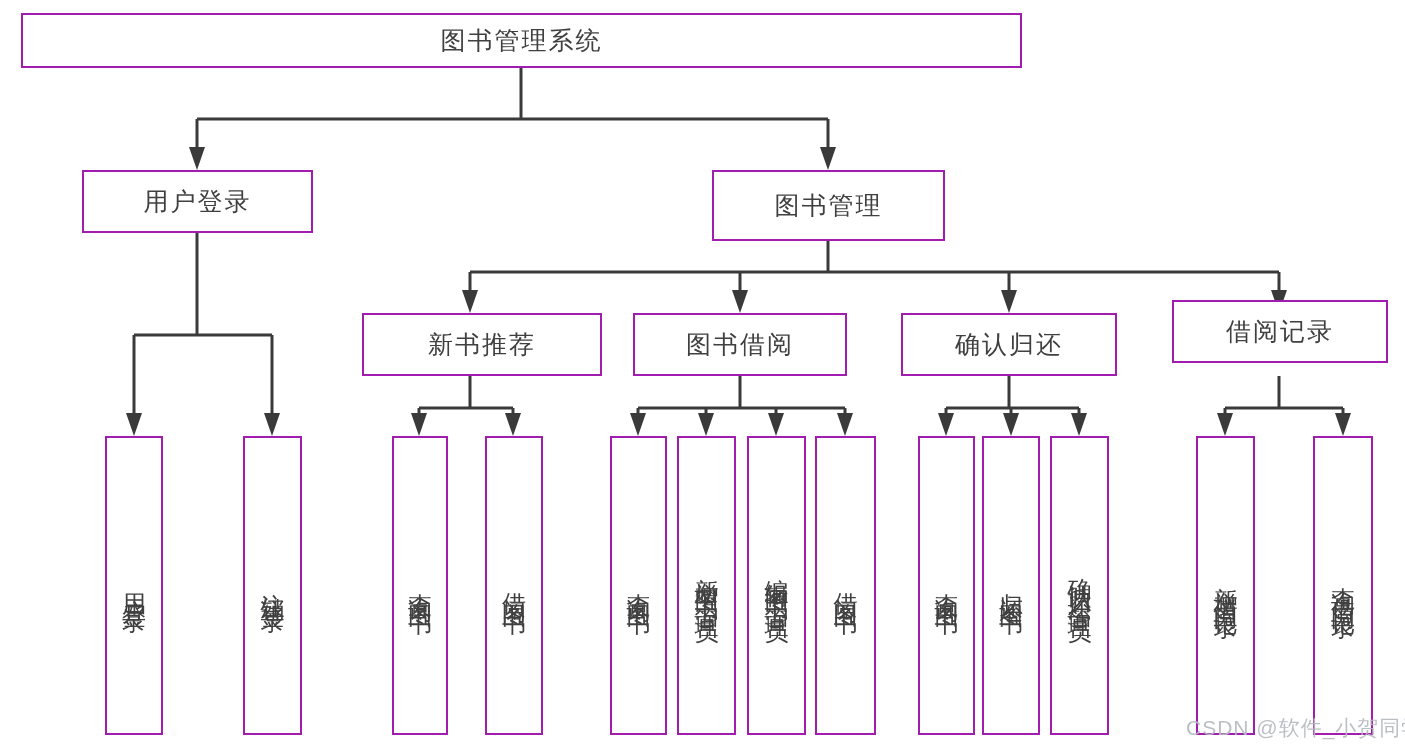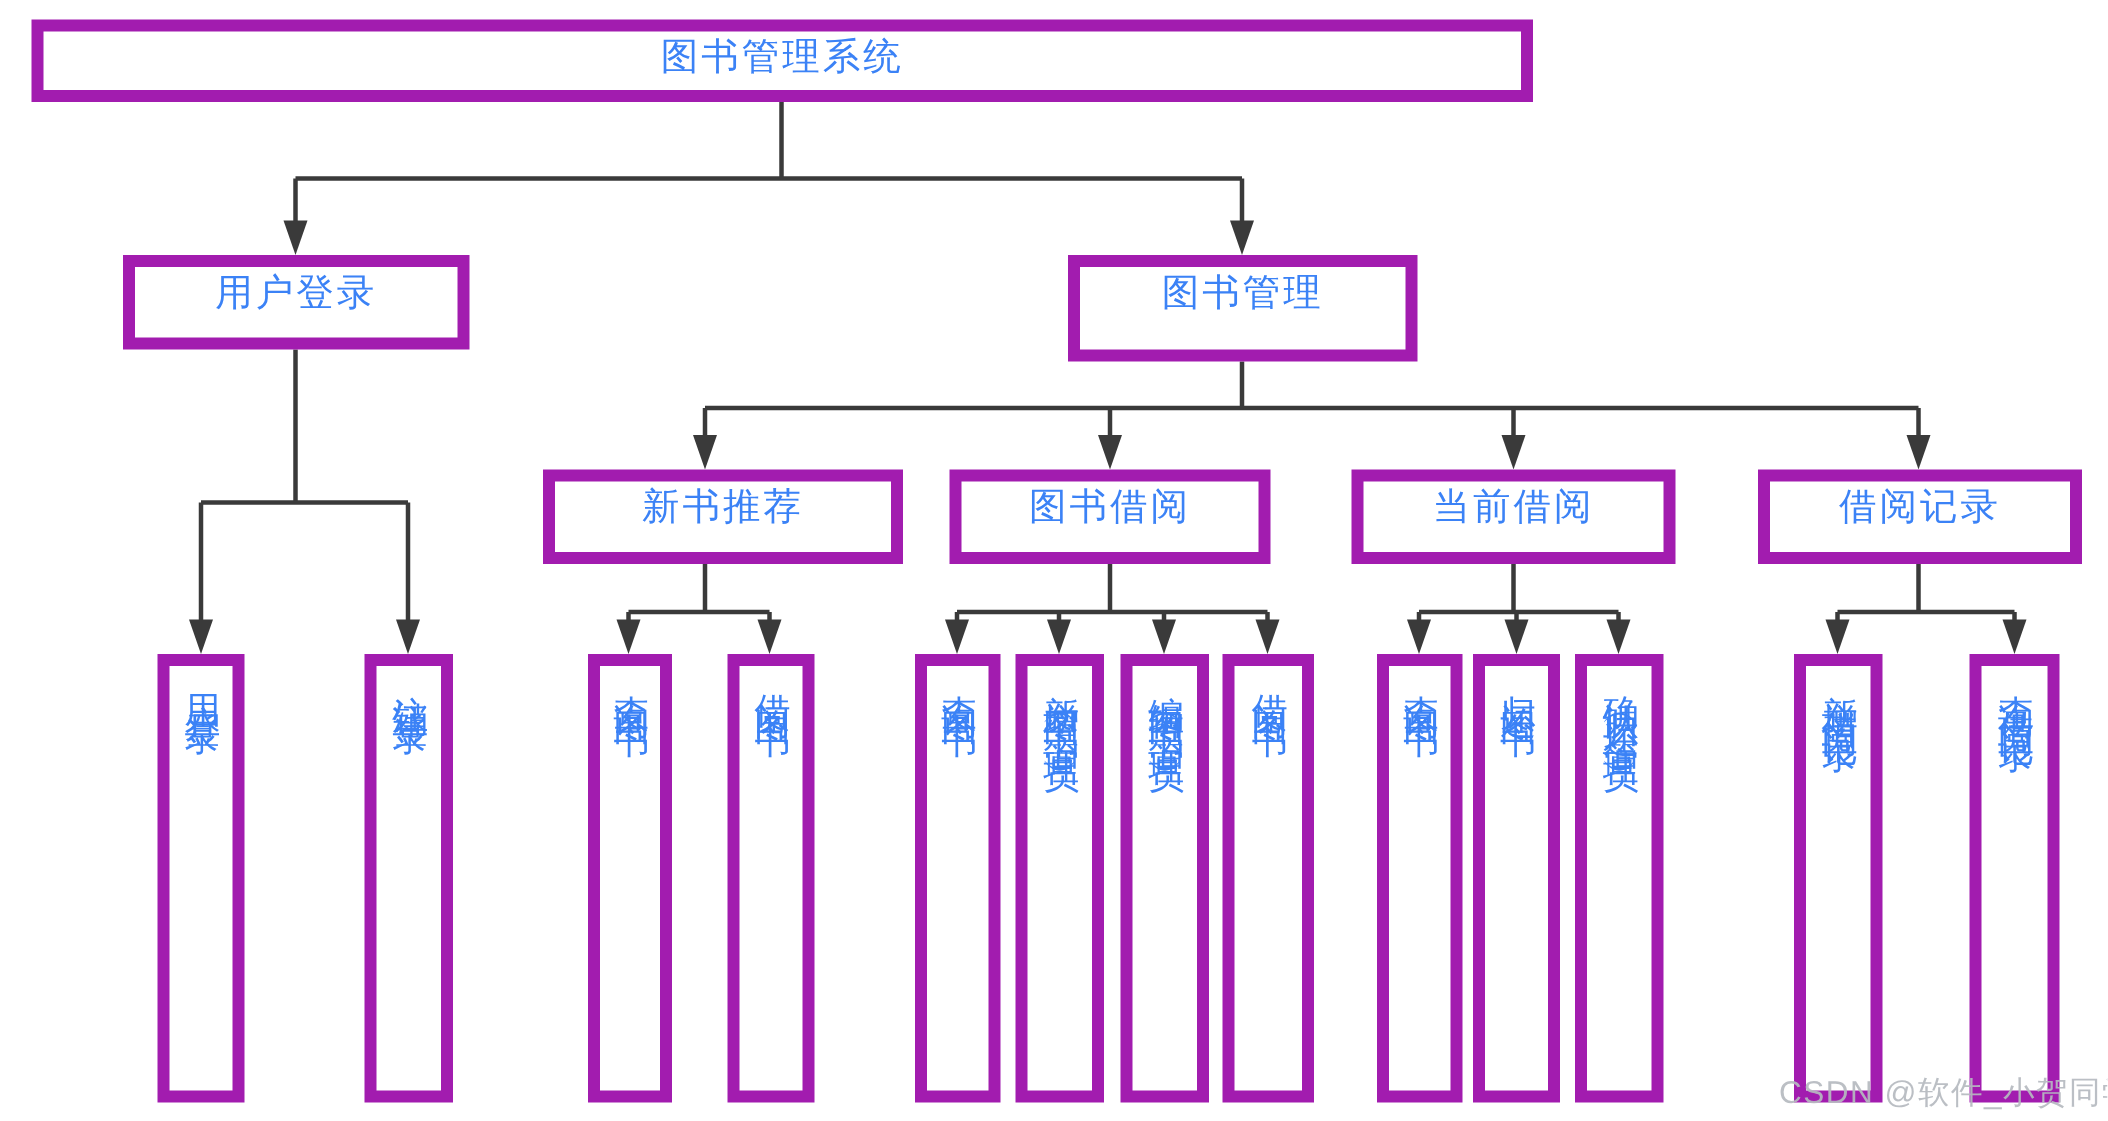--- a/index.html
+++ b/index.html
@@ -9,41 +9,41 @@
     background:#ffffff;
     font-family:"Liberation Sans","DejaVu Sans",sans-serif;
     overflow:hidden;
   }
   svg.wires{position:absolute;left:0;top:0;z-index:1;}
   .wire{stroke:#3a3a3a;stroke-width:3;fill:none;}
   .ahead{fill:#3a3a3a;stroke:none;}
   .box{
     position:absolute;
     box-sizing:border-box;
-    border:8px solid #a21caf;
+    border:2px solid #a21caf;
     background:#ffffff;
-    display:flex;justify-content:center;
-    color:#3b82f6;
+    display:flex;align-items:center;justify-content:center;
+    color:#404040;
     z-index:2;
   }
   .box.h span{font-size:25px;letter-spacing:2px;white-space:nowrap;}
   .box.v span{
     writing-mode:vertical-rl;
     font-size:24px;
     letter-spacing:6px;
     line-height:1;
     white-space:nowrap;
   }
   #n-root{left:21px;top:13px;width:1001px;height:55px;}
   #n-login{left:82px;top:170px;width:231px;height:63px;}
   #n-mgmt{left:712px;top:170px;width:233px;height:71px;}
   #n-rec{left:362px;top:313px;width:240px;height:63px;}
   #n-bor{left:633px;top:313px;width:214px;height:63px;}
   #n-cur{left:901px;top:313px;width:216px;height:63px;}
-  #n-recd{left:1172px;top:313px;width:216px;height:63px;}
+  #n-recd{left:1172px;top:300px;width:216px;height:63px;}
   .leaf{top:436px;height:299px;}
   #n-a1{left:105px;width:58px;}
   #n-a2{left:243px;width:59px;}
   #n-b1{left:392px;width:56px;}
   #n-b2{left:485px;width:58px;}
   #n-c1{left:610px;width:57px;}
   #n-c2{left:677px;width:59px;}
   #n-c3{left:747px;width:59px;}
   #n-c4{left:815px;width:61px;}
   #n-d1{left:918px;width:57px;}
@@ -154,21 +154,21 @@
     <span>图书管理</span>
   </div>
 
   <div class="box h" id="n-rec">
     <span>新书推荐</span>
   </div>
   <div class="box h" id="n-bor">
     <span>图书借阅</span>
   </div>
   <div class="box h" id="n-cur">
-    <span>当前借阅</span>
+    <span>确认归还</span>
   </div>
   <div class="box h" id="n-recd">
     <span>借阅记录</span>
   </div>
 
   <div class="box v leaf" id="n-a1">
     <span>用户登录</span>
   </div>
   <div class="box v leaf" id="n-a2">
     <span>注销登录</span>

